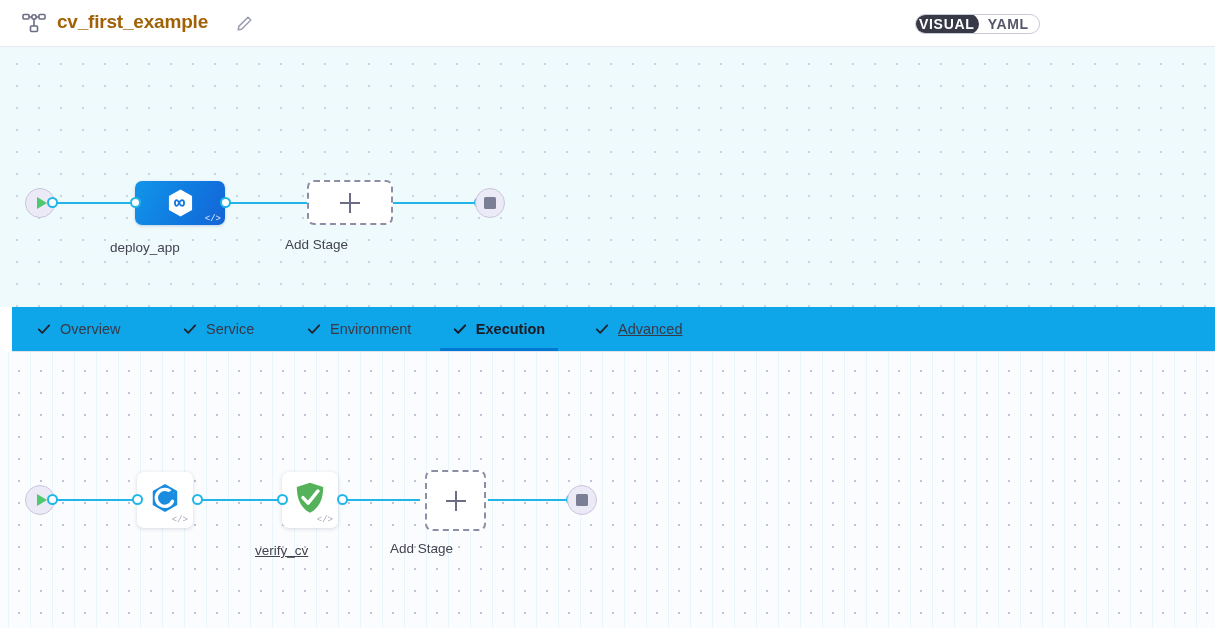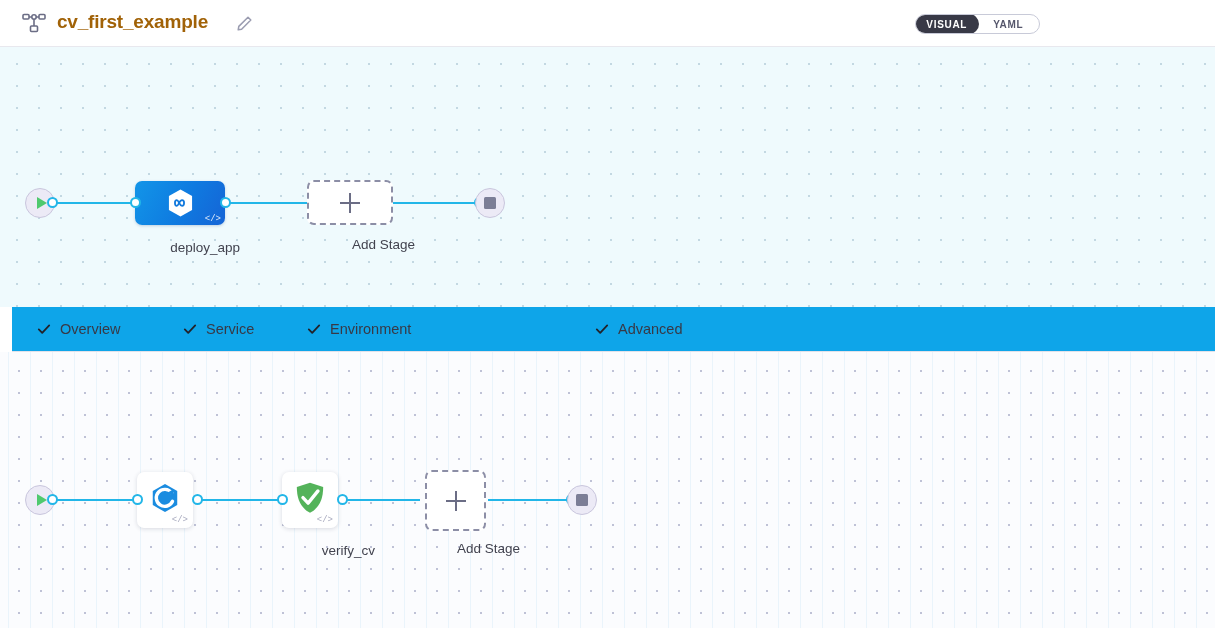--- a/index.html
+++ b/index.html
@@ -65,21 +65,21 @@
     box-sizing: border-box;
     display: flex;
     align-items: stretch;
     overflow: hidden;
   }
   .toggle-opt {
     flex: 1;
     display: flex;
     align-items: center;
     justify-content: center;
-    font-size: 10px;
+    font-size: 14px;
     font-weight: bold;
     letter-spacing: 0.7px;
     color: #55566b;
     cursor: pointer;
     border-radius: 11px;
     margin: -1px;
     box-sizing: content-box;
     height: 20px;
   }
   .toggle-opt.active {
@@ -257,21 +257,21 @@
   .plus::before, .plus::after {
     content: "";
     position: absolute;
     background: #6b6d85;
   }
   .plus::before { left: 0; top: 9px; width: 20px; height: 2px; }
   .plus::after  { top: 0; left: 9px; height: 20px; width: 2px; }
 
   .node-label {
     position: absolute;
-    text-align: right;
+    text-align: left;
     font-size: 13.5px;
     color: #42434f;
     line-height: 21px;
     white-space: pre-line;
   }
 </style>
 </head>
 <body>
 
 <div class="app">
@@ -359,22 +359,30 @@
 
     <div class="tab" style="left:292px;">
       <span class="tab-check">
         <svg viewBox="0 0 14 14" width="14" height="14" fill="none" stroke="#22222a" stroke-width="1.8" stroke-linecap="round" stroke-linejoin="round">
           <path d="M1.8 7.4 L5.2 10.8 L12.2 3.4"></path>
         </svg>
       </span>
       <span class="tab-label">Environment</span>
     </div>
 
-
-    <div class="tab" style="left:580px;">
+    <div class="tab active" style="left:428px; width:118px; justify-content:center;">
+      <span class="tab-check">
+        <svg viewBox="0 0 14 14" width="14" height="14" fill="none" stroke="#1b1b24" stroke-width="2" stroke-linecap="round" stroke-linejoin="round">
+          <path d="M1.8 7.4 L5.2 10.8 L12.2 3.4"></path>
+        </svg>
+      </span>
+      <span class="tab-label">Execution</span>
+    </div>
+
+    <div class="tab" style="left:580px;text-decoration:underline;">
       <span class="tab-check">
         <svg viewBox="0 0 14 14" width="14" height="14" fill="none" stroke="#22222a" stroke-width="1.8" stroke-linecap="round" stroke-linejoin="round">
           <path d="M1.8 7.4 L5.2 10.8 L12.2 3.4"></path>
         </svg>
       </span>
       <span class="tab-label">Advanced</span>
     </div>
   </div>
 
   <div class="canvas-steps">
@@ -407,21 +415,21 @@
       <span>
         <svg viewBox="0 0 34 36" width="32" height="34">
           <path d="M17 1.8 L31 6.4 C31 19 27 28.5 17 33.8 C7 28.5 3 19 3 6.4 Z" fill="#54b35a"></path>
           <path d="M9.5 17.6 L15 23.4 L25.5 10.5" fill="none" stroke="#ffffff" stroke-width="3.6" stroke-linecap="round" stroke-linejoin="round"></path>
         </svg>
       </span>
       <span class="code-badge dark">&lt;/&gt;</span>
     </div>
     <div class="port" style="left:277px; top:142px;"></div>
     <div class="port" style="left:337px; top:142px;"></div>
-    <div class="node-label" style="left:245px; top:188px; width:130px;">verify_cv</div>
+    <div class="node-label" style="left:255px; top:188px; width:130px;text-decoration:underline;">verify_cv</div>
 
     <div class="add-box" style="left:425px; top:118px; width:61px; height:61px;">
       <span class="plus"></span>
     </div>
     <div class="node-label" style="left:390px; top:186px; width:130px;">Add Stage</div>
 
     <div class="port" style="left:566px; top:142px;"></div>
     <div class="terminal" style="left:567px; top:133px;">
       <div class="stop-sq"></div>
     </div>

